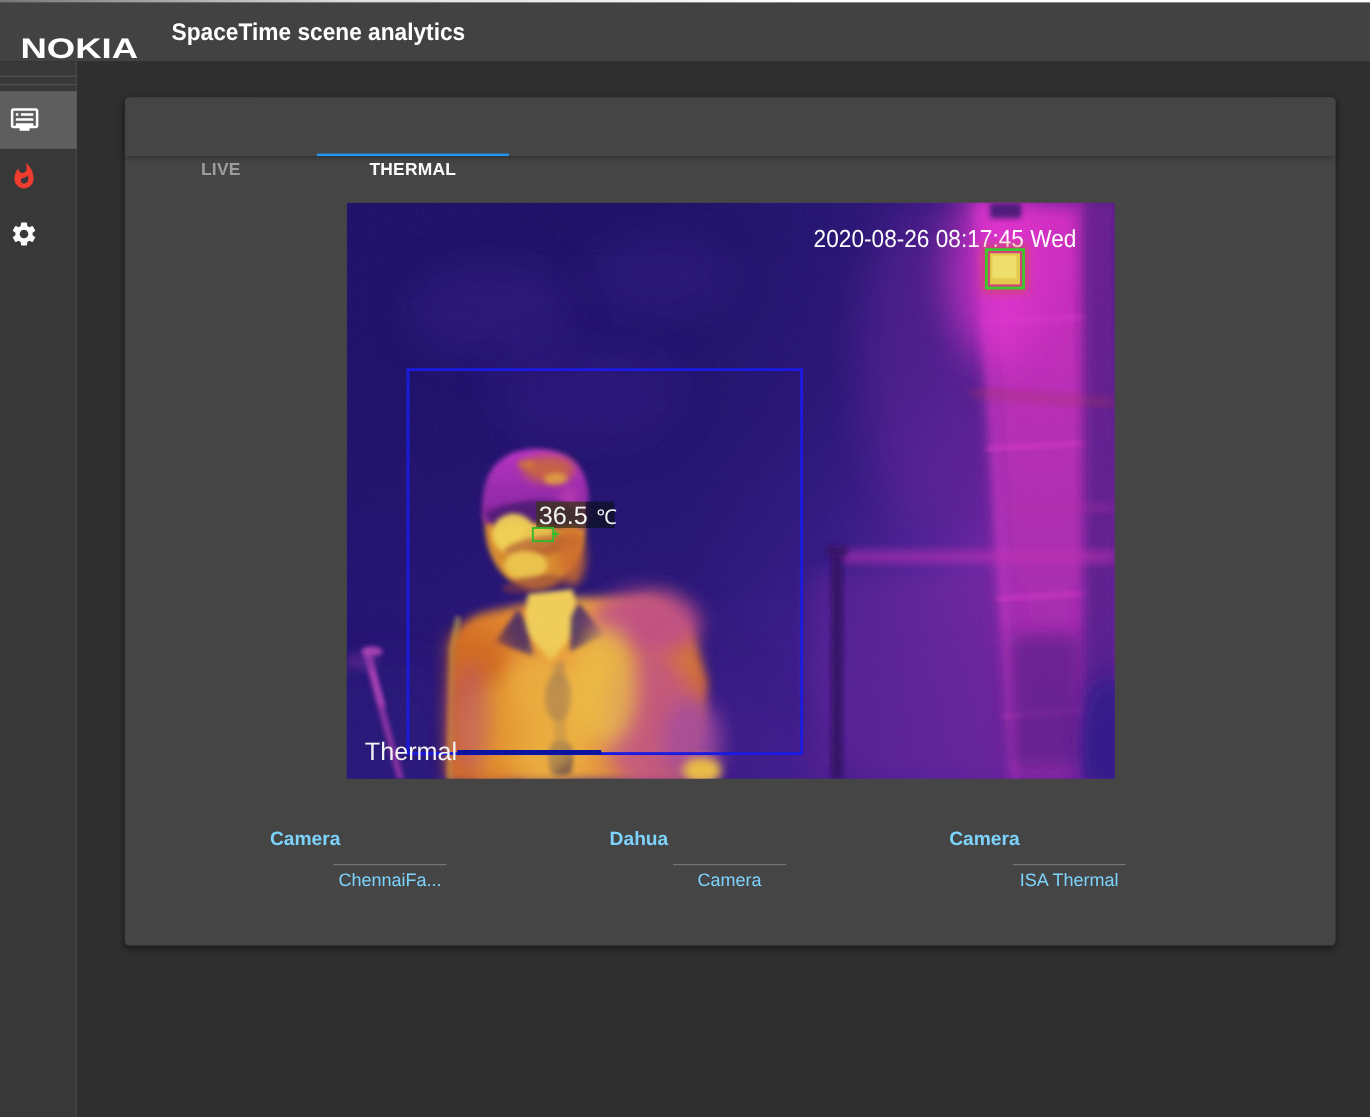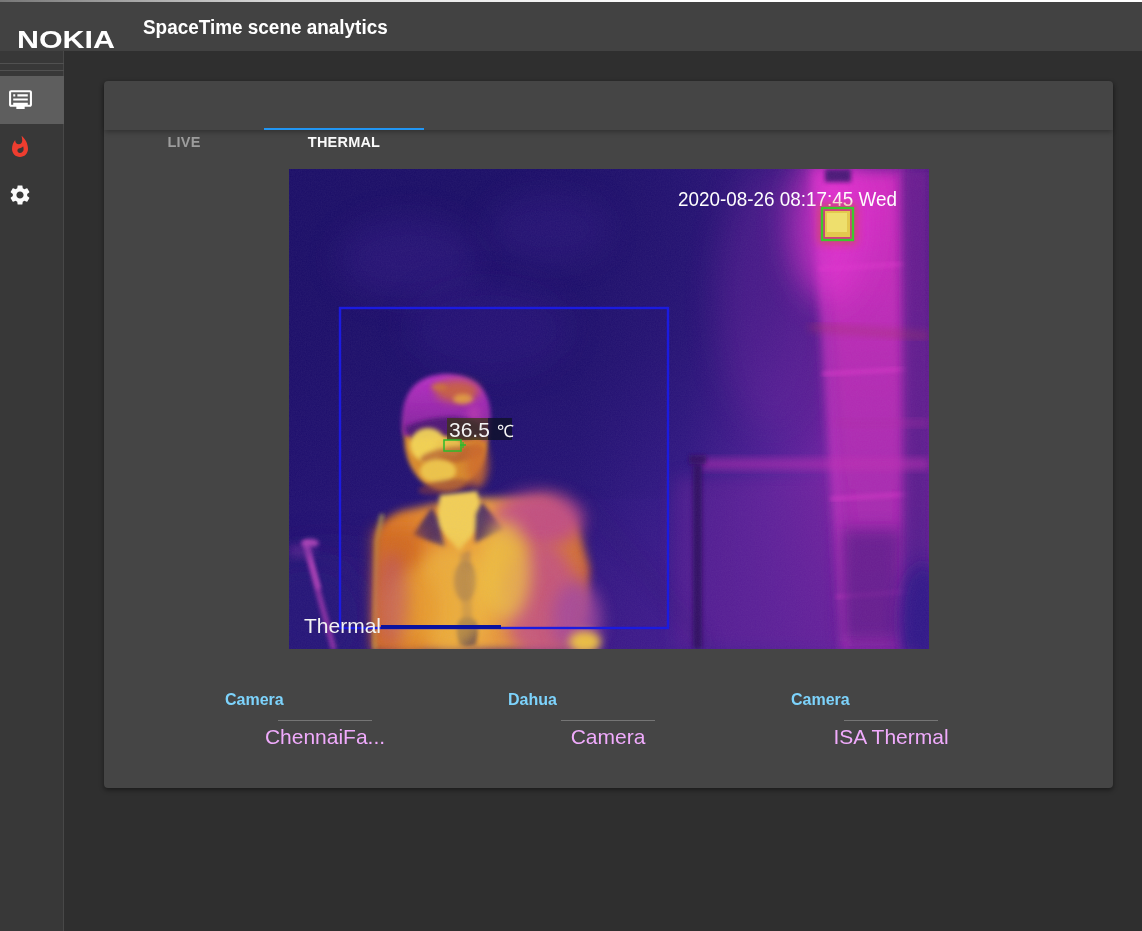--- a/index.html
+++ b/index.html
@@ -16,21 +16,21 @@
   .icn{left:8px;width:25px;height:25px;}
   #card{left:104px;top:81px;width:1009px;height:707px;background:#454545;border-radius:4px;box-shadow:0 2px 5px rgba(0,0,0,0.45);}
   #tabs{left:0;top:0;width:1009px;height:49px;box-shadow:0 3px 5px -1px rgba(0,0,0,0.3);}
   .tab{top:0;width:160px;height:49px;line-height:51px;text-align:center;font-size:14.5px;font-weight:bold;letter-spacing:0.2px;margin-top:36px;}
   #tab-live{left:0;color:#9d9d9d;}
   #tab-thermal{left:160px;color:#fafafa;}
   #tabind{left:160px;top:47px;width:160px;height:2px;background:#2196f3;}
   #thermal{left:185px;top:88px;width:640px;height:480px;}
   .mlabel{top:610px;width:200px;text-align:left;font-size:16px;font-weight:bold;color:#7dd3fc;}
   .mline{top:639px;width:94px;height:1px;background:#757575;}
-  .mval{top:644px;width:220px;text-align:center;font-size:21px;color:#f0abfc;}
+  .mval{top:644px;width:220px;text-align:center;font-size:15px;color:#7dd3fc;}
 </style>
 </head>
 <body>
 <div id="page">
   <div class="abs" id="topbar"></div>
   <div class="abs" id="topline"></div>
   <div class="abs" id="nokia"><svg width="102" height="26" viewBox="0 0 102 26">
         <text x="0" y="21" font-family="Liberation Sans, sans-serif" font-size="23.5" font-weight="bold" fill="#fff" textLength="98" lengthAdjust="spacingAndGlyphs">NOKIA</text>
       </svg></div>
   <div class="abs" id="apptitle">SpaceTime scene analytics</div>

